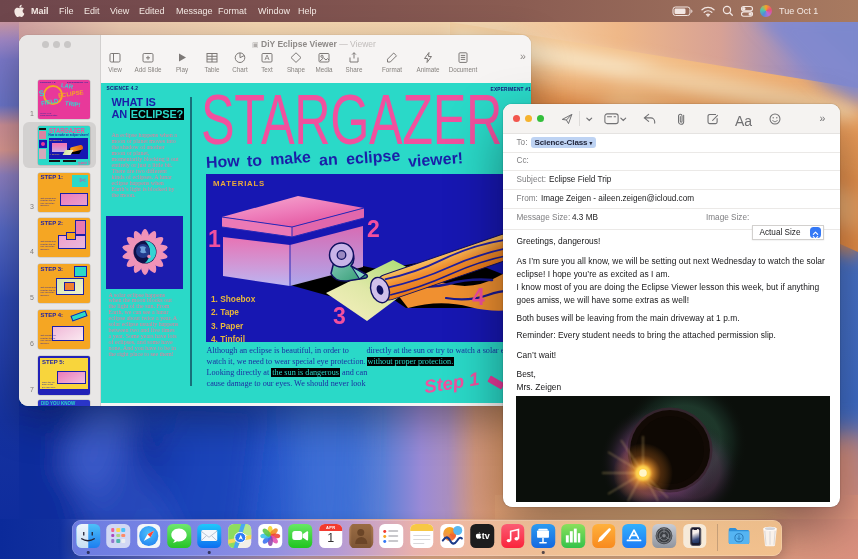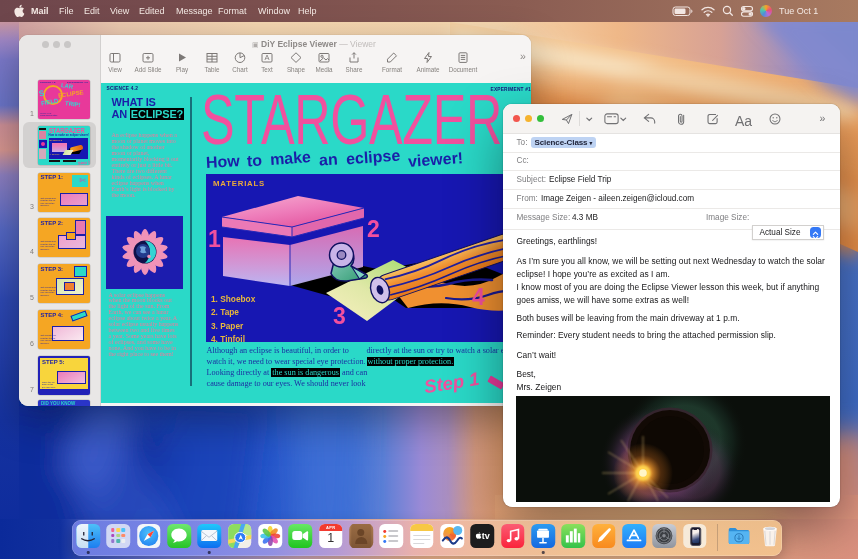--- a/index.html
+++ b/index.html
@@ -507,21 +507,21 @@
 <div class="abs" style="left:249px;top:109px;width:70px;height:13px;background:#fff;border:.5px solid #d2d0ce;border-radius:0;box-shadow:0 .5px 1.5px rgba(0,0,0,.12);margin-top:12px;">
       <div class="abs" style="left:7px;top:1.5px;font-size:8.2px;color:#1a1a1c;">Actual Size</div>
       <div class="abs" style="right:1.5px;top:1px;width:11px;height:11px;background:#3478f6;border-radius:3.5px;">
         <svg width="11" height="11" viewBox="0 0 11 11">
             <path d="M3.3 4.3 L5.5 2.1 L7.7 4.3 M3.3 6.7 L5.5 8.9 L7.7 6.7" fill="none" stroke="#fff" stroke-width="1.1" stroke-linecap="round" stroke-linejoin="round"></path>
           </svg>
       </div>
     </div>
     </div>
   <div id="mbodytext">
-      <div class="mbody" style="top:131.2px;line-height:12.9px;">Greetings, earthlings!</div>
+      <div class="mbody" style="top:131.2px;line-height:12.9px;">Greetings, dangerous!</div>
 <div class="mbody" style="top:151.4px;line-height:12.9px;">As I’m sure you all know, we will be setting out next Wednesday to watch the solar<br>eclipse! I hope you’re as excited as I am.</div>
 <div class="mbody" style="top:177.4px;line-height:12.9px;">I know most of you are doing the Eclipse Viewer lesson this week, but if anything<br>goes amiss, we will have some extras as well!</div>
 <div class="mbody" style="top:208.3px;line-height:12.9px;">Both buses will be leaving from the main driveway at 1 p.m.</div>
 <div class="mbody" style="top:224.8px;line-height:12.9px;">Reminder: Every student needs to bring the attached permission slip.</div>
 <div class="mbody" style="top:244.6px;line-height:12.9px;">Can’t wait!</div>
 <div class="mbody" style="top:264px;line-height:12.9px;">Best,<br>Mrs. Zeigen</div>
     </div>
   <svg class="abs" style="left:13.5px;top:292px;" width="314" height="106" viewBox="0 0 314 106">
     <defs>
       <radialGradient id="egreen" cx=".5" cy=".5" r=".5">

